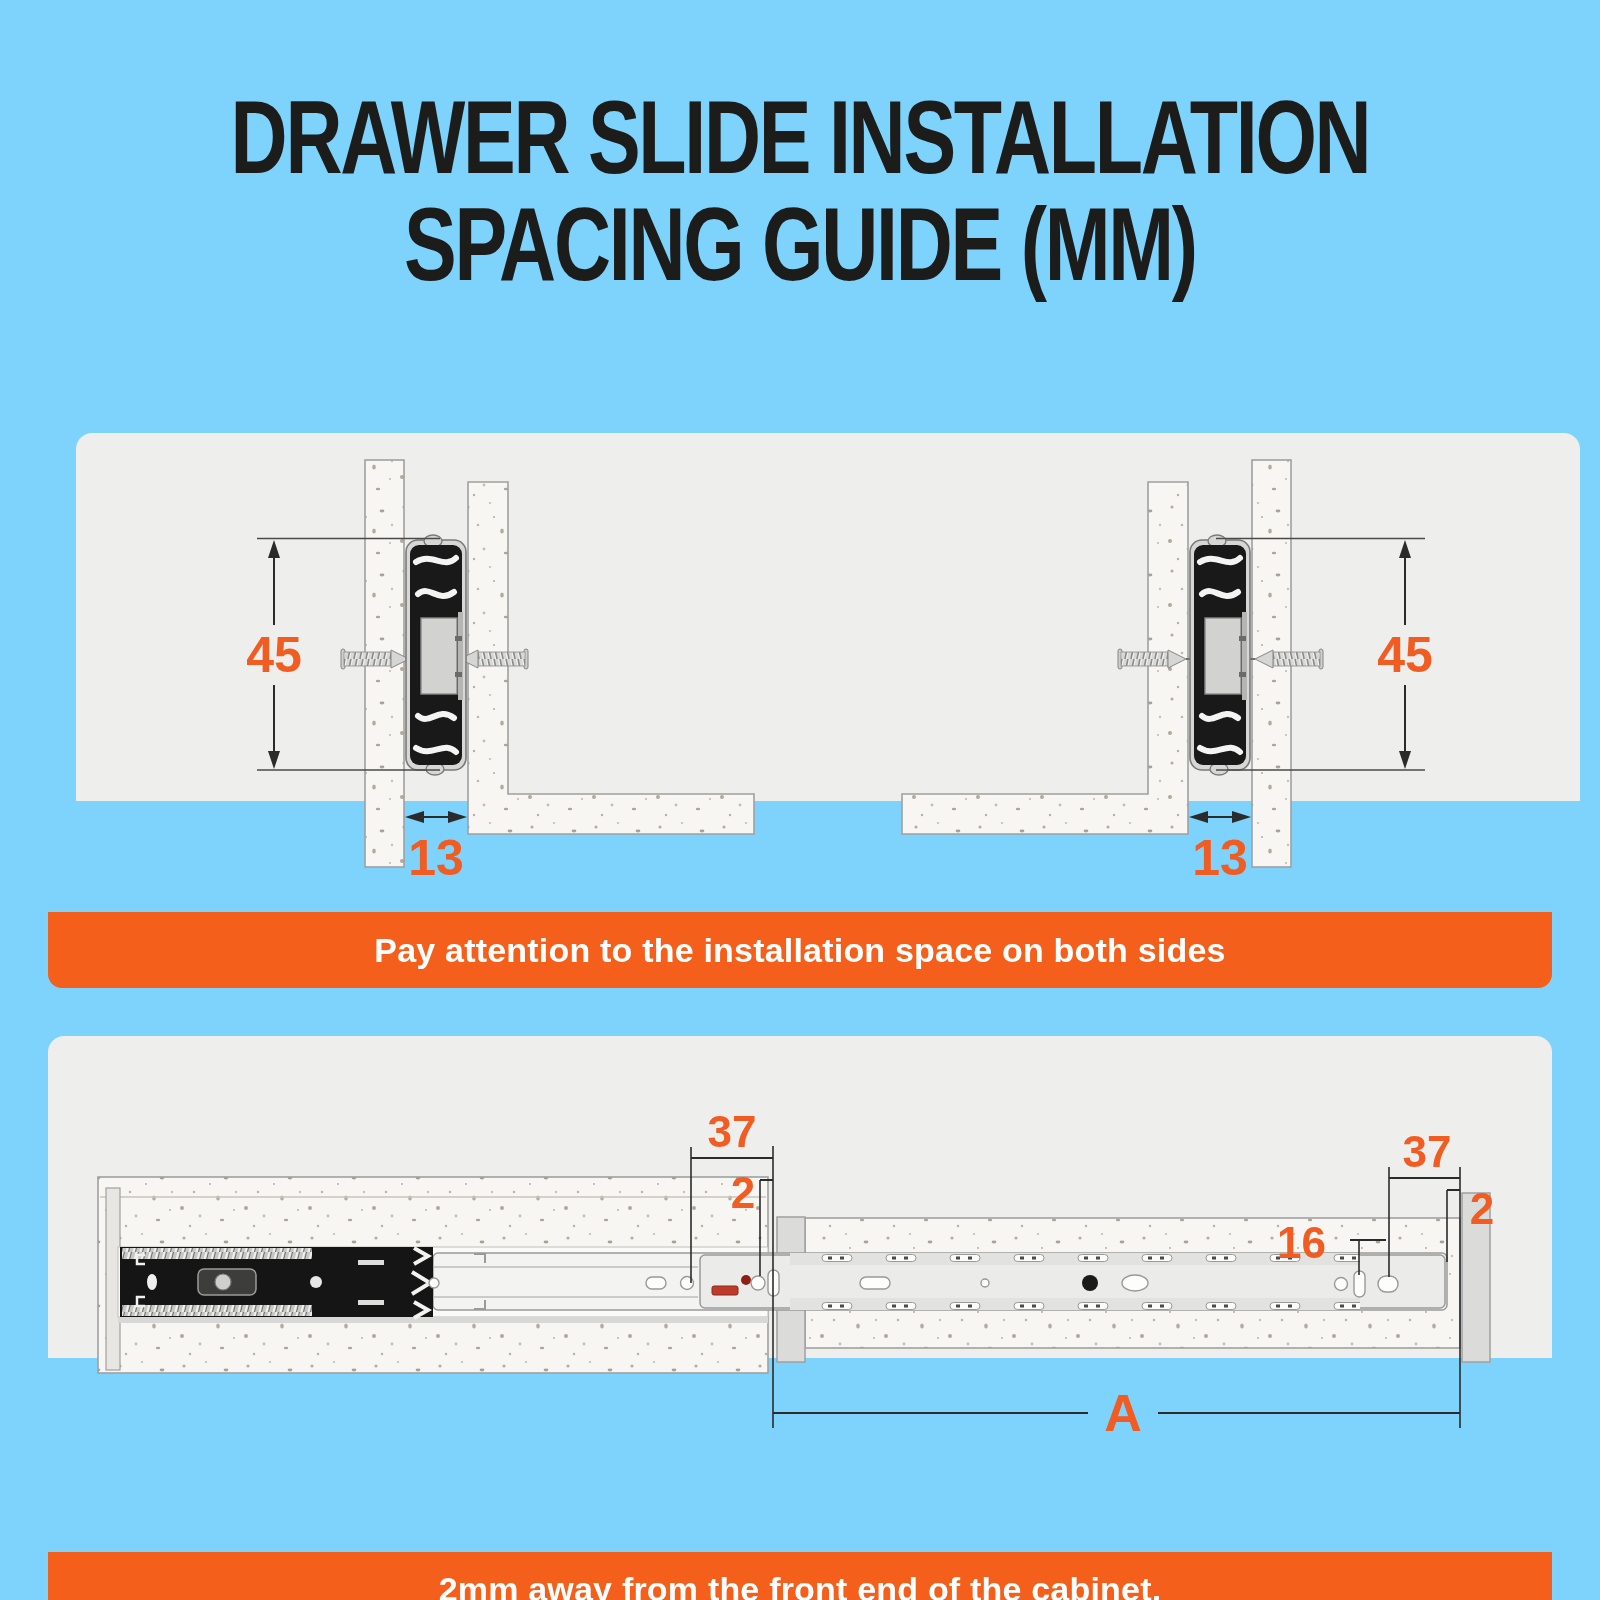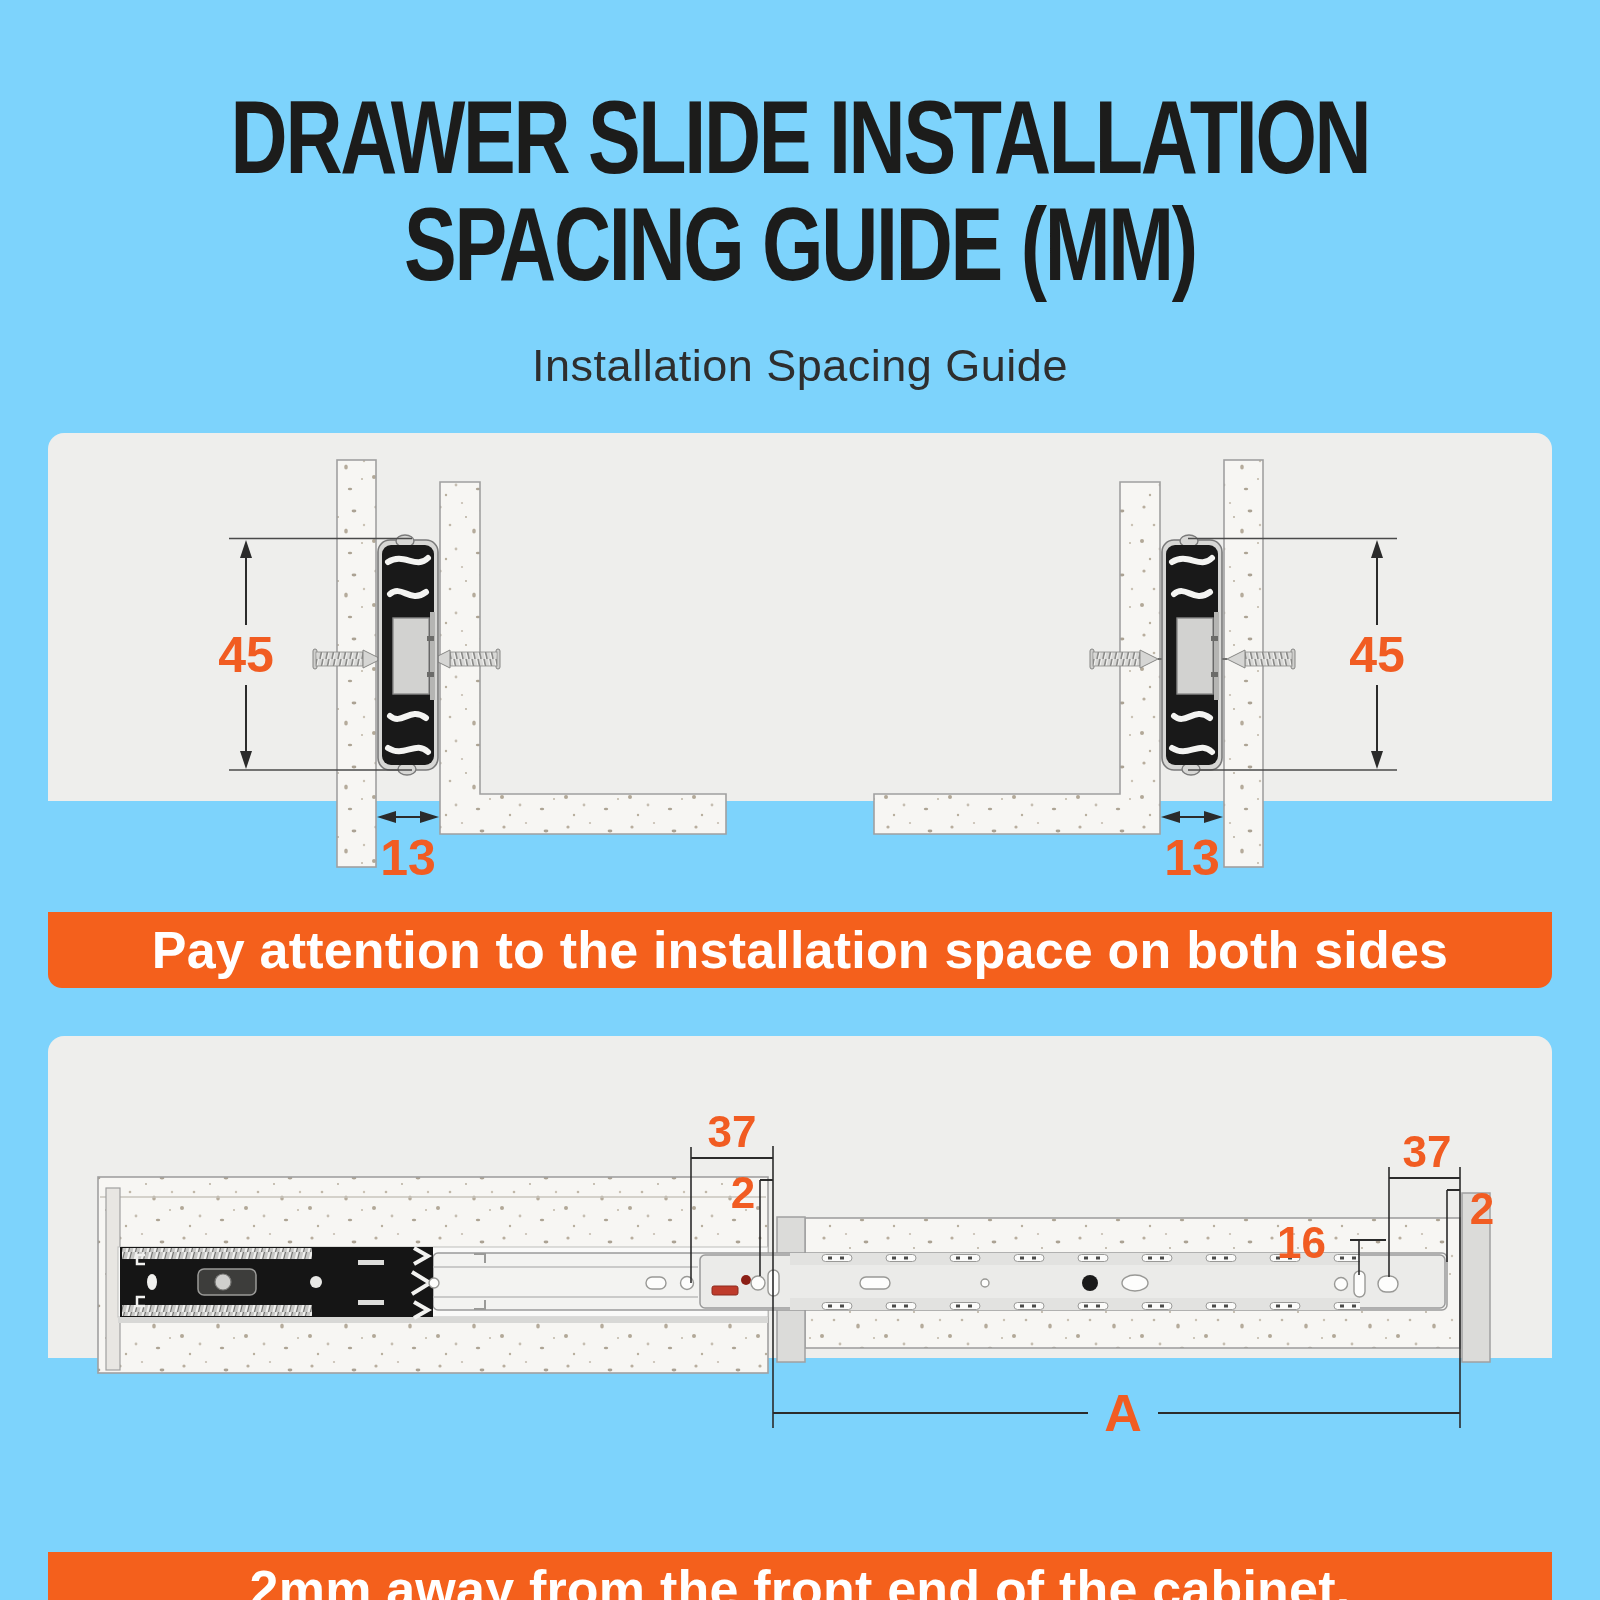--- a/index.html
+++ b/index.html
@@ -19,26 +19,26 @@
   .title-line{
     display:block;font-weight:700;font-size:104px;line-height:107px;letter-spacing:-3px;
     transform:scaleX(0.76);transform-origin:50% 50%;white-space:nowrap;
   }
   #subtitle{
     position:absolute;top:340px;left:0;width:1600px;text-align:center;
     font-size:45px;font-weight:400;color:#2e2e2e;letter-spacing:0.5px;
   }
   
   .panel{position:absolute;left:48px;width:1504px;background:var(--panel-gray);border-radius:16px 16px 0 0;}
-  #panel-spacing{top:433px;height:368px;}
+  #panel-spacing{top:433px;height:368px;margin-left:28px;}
   #panel-front{top:1036px;height:322px;}
   .banner{
     position:absolute;left:48px;width:1504px;background:var(--accent-orange);
     border-radius:0 0 14px 14px;display:flex;align-items:center;justify-content:center;
-    color:#ffffff;font-weight:700;font-size:52px;letter-spacing:0.2px;text-align:right;
+    color:#ffffff;font-weight:700;font-size:34px;letter-spacing:0.2px;text-align:right;
   }
   #banner-spacing{top:912px;height:76px;}
   #banner-front{top:1552px;height:74px;}
   
   svg{display:block;}
   .board{fill:url(#speck);stroke:#A0A0A0;stroke-width:1.6;}
   .refline{stroke:#4a4a4a;stroke-width:1.6;}
   .dim{stroke:var(--line-dark);stroke-width:2;fill:none;}
   .dimthin{stroke:var(--line-dark);stroke-width:1.6;fill:none;}
   .arrowhead{fill:var(--line-dark);stroke:none;}
@@ -108,21 +108,20 @@
         <polygon points="50,-9 68,0 50,9" fill="#d6d6d4" stroke="#868684" stroke-width="1"></polygon>
         <line x1="68" y1="0" x2="73" y2="0" stroke="#6f6f6d" stroke-width="2"></line>
       </g>
     </defs>
   </svg>
 
   <div id="title-block">
     <span class="title-line">DRAWER SLIDE INSTALLATION</span>
     <span class="title-line">SPACING GUIDE (MM)</span>
   </div>
-  <div id="subtitle">Installation Spacing Guide</div>
 
   <div id="panel-spacing" class="panel">
     <svg viewBox="0 0 1504 479" width="1504" height="479">
 
       <g>
         <rect class="board" x="289" y="27" width="39" height="407"></rect>
         <path class="board" d="M392,49 H432 V361 H678 V401 H392 Z"></path>
         <use href="#screw-r" transform="translate(265,226)"></use>
         <use href="#screw-r" transform="translate(452,226) scale(-1,1)"></use>
         <use href="#slide-cs" transform="translate(330,107)"></use>

